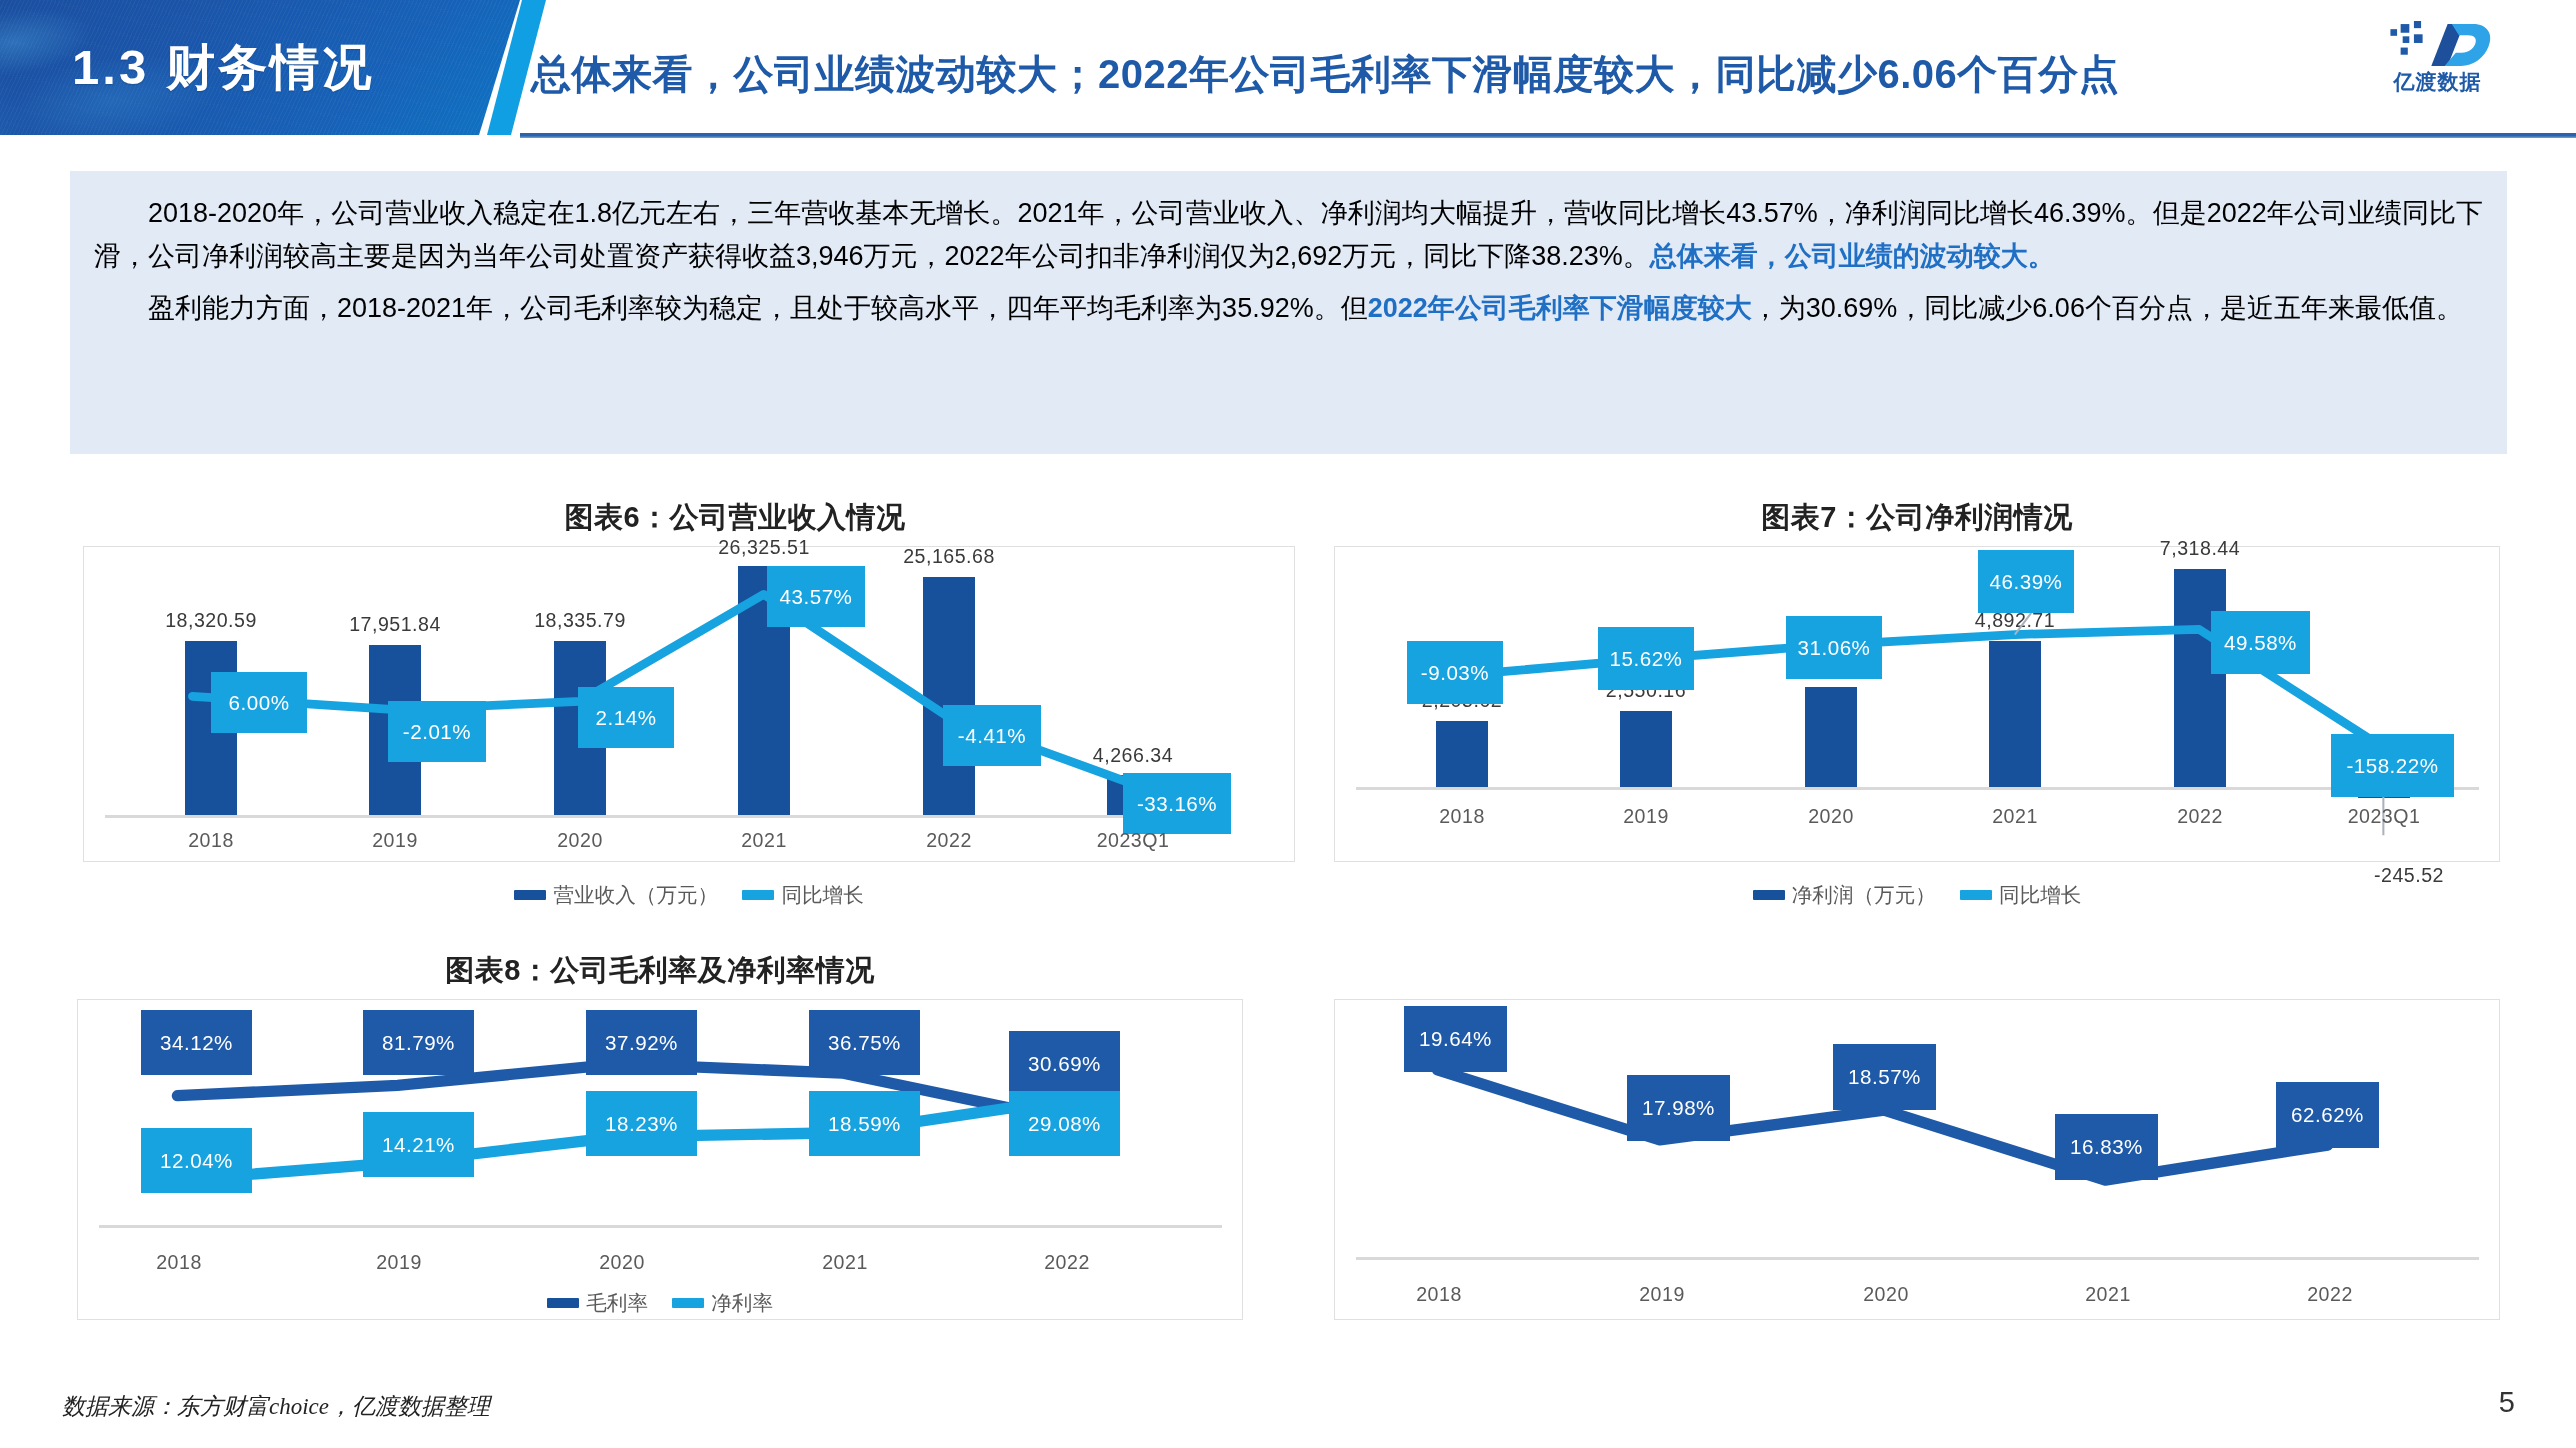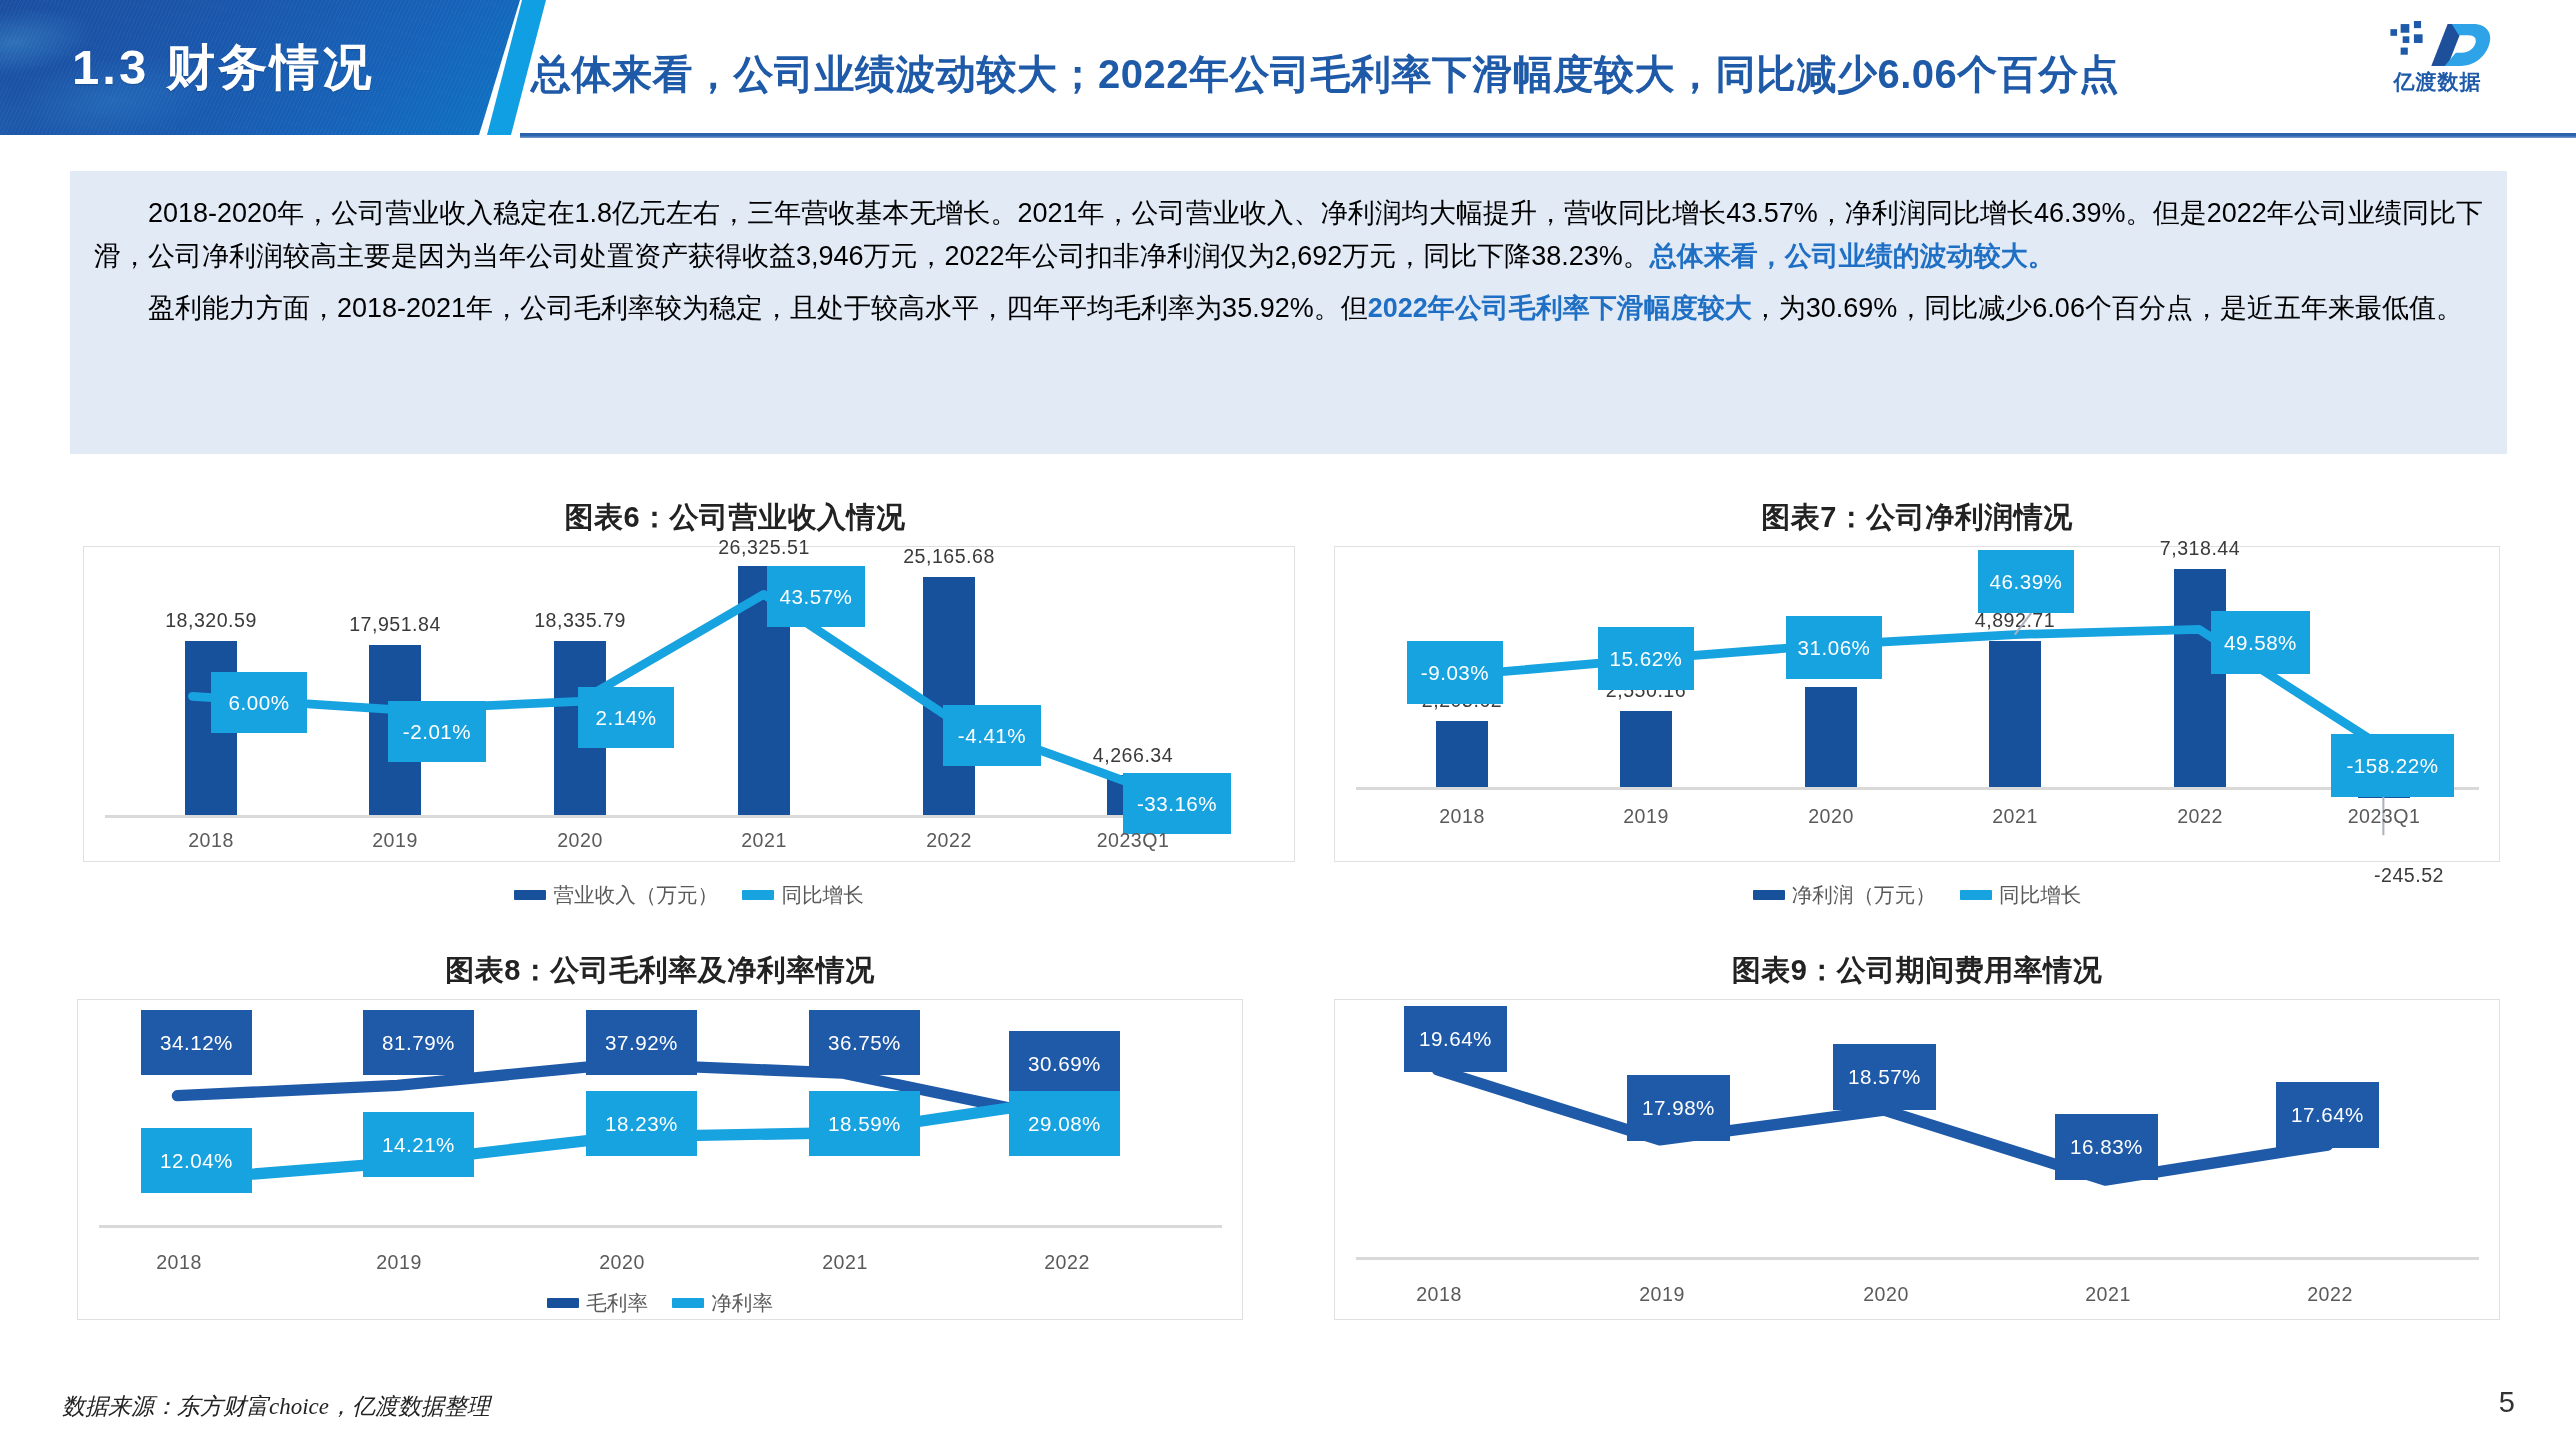--- a/index.html
+++ b/index.html
@@ -276,33 +276,32 @@
       </span>
       <span class="lg-item">
         <span class="sw sw-cyan"></span>
         <span>净利率</span>
       </span>
     </div>
   </div>
 </div>
 
 <div class="card" style="left:1334px;top:999px;width:1164px;height:319px;">
-  <div class="card-title">图表9：公司期间费用率情况</div>
   <div class="plot">
     <div class="axis" style="left:20.6px;top:257px;width:1123px;"></div>
 
     <svg style="position:absolute;left:0;top:0;width:1164px;height:319px;" viewBox="0 0 2260 620">
       <polyline points="198,136 630,272 1066,214 1496,350 1928,282" fill="none" stroke="#1f5aa8" stroke-width="22" stroke-linejoin="round" stroke-linecap="round"></polyline>
     </svg>
 
     <div class="tag tag-navy" style="left:69px; top:6.2px;  width:103px;height:66px;">19.64%</div>
     <div class="tag tag-navy" style="left:292px; top:75px; width:103px;height:66px;">17.98%</div>
     <div class="tag tag-navy" style="left:498px; top:44px;  width:103px;height:66px;">18.57%</div>
     <div class="tag tag-navy" style="left:720px;top:114px; width:103px;height:66px;">16.83%</div>
-    <div class="tag tag-navy" style="left:941px;top:82px; width:103px;height:66px;">17.64%</div>
+    <div class="tag tag-navy" style="left:941px;top:82px; width:103px;height:66px;">62.62%</div>
 
     <div class="cat" style="left:104px; top:283px;">2018</div>
     <div class="cat" style="left:327px; top:283px;">2019</div>
     <div class="cat" style="left:551px;top:283px;">2020</div>
     <div class="cat" style="left:773px;top:283px;">2021</div>
     <div class="cat" style="left:995px;top:283px;">2022</div>
   </div>
 </div>
 
 <div class="src">数据来源：东方财富choice，亿渡数据整理</div>

